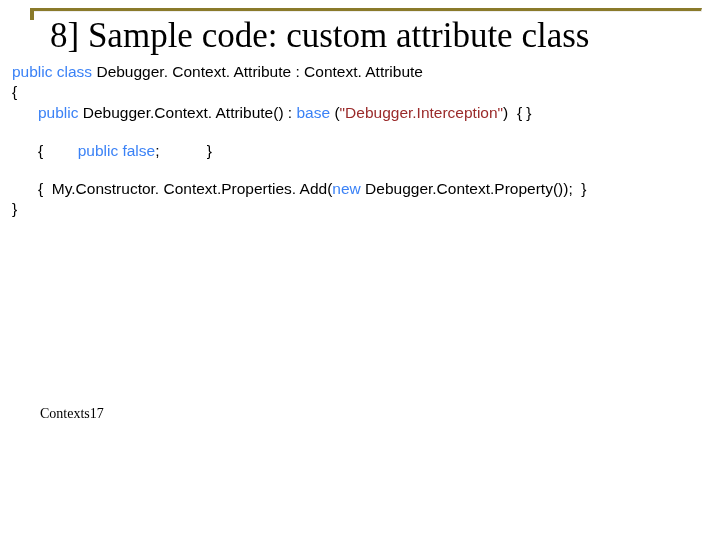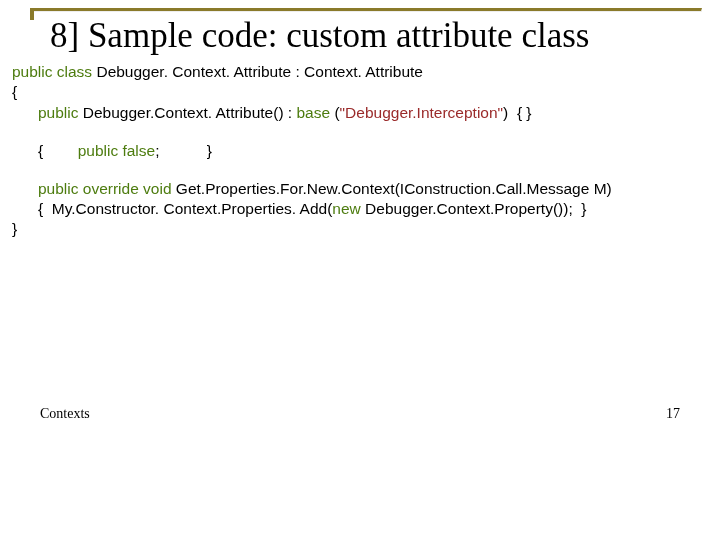--- a/index.html
+++ b/index.html
@@ -48,33 +48,32 @@
     line-height: 1.15;
   }
   .code {
     font-family: Arial, Helvetica, sans-serif;
     font-size: 15.5px;
     line-height: 1.3;
     color: #000;
     margin-top: 2px;
   }
   .comment { color: #2a7a2a; }
-  .kw { color: #4d7c0f; }
+  .kw { color: #3b82f6; }
   .str { color: #9a2a2a; }
   .indent1 { padding-left: 26px; }
   .indent-attr { padding-left: 182px; }
   .row { white-space: pre; }
   .spacer8 { height: 18px; }
   .footer {
     position: absolute;
     bottom: 14px;
     left: 40px;
     right: 40px;
     display: flex;
-    justify-content: space-between;
     font-family: "Times New Roman", Times, serif;
     font-size: 14px;
     color: #000;
   }
 </style>
 </head>
 <body>
 
 <div class="slide">
   <div class="title-tick"></div>
@@ -83,21 +82,20 @@
     <div class="title">8] Sample code: custom attribute class</div>
   </div>
 
   <div class="code">
     <div class="row"><span class="kw">public class</span><span> Debugger. Context. Attribute : Context. Attribute</span></div>
     <div class="row">{</div>
     <div class="row indent1"><span class="kw">public</span><span> Debugger.Context. Attribute() : </span><span class="kw">base</span><span> (</span><span class="str">"Debugger.Interception"</span><span>)  { }</span></div>
     <div class="spacer8"></div>
     <div class="row indent1"><span>{        </span><span class="kw">public false</span><span>;           }</span></div>
     <div class="spacer8"></div>
-    <div class="row indent1"><span class="kw">public override void</span><span> Get.Properties.For.New.Context(IConstruction.Call.Message M)</span></div>
     <div class="row indent1"><span>{  My.Constructor. Context.Properties. Add(</span><span class="kw">new</span><span> Debugger.Context.Property());  }</span></div>
     <div class="row">}</div>
   </div>
 
   <div class="footer">
     <span>Contexts</span>
     <span>17</span>
   </div>
 </div>
 

